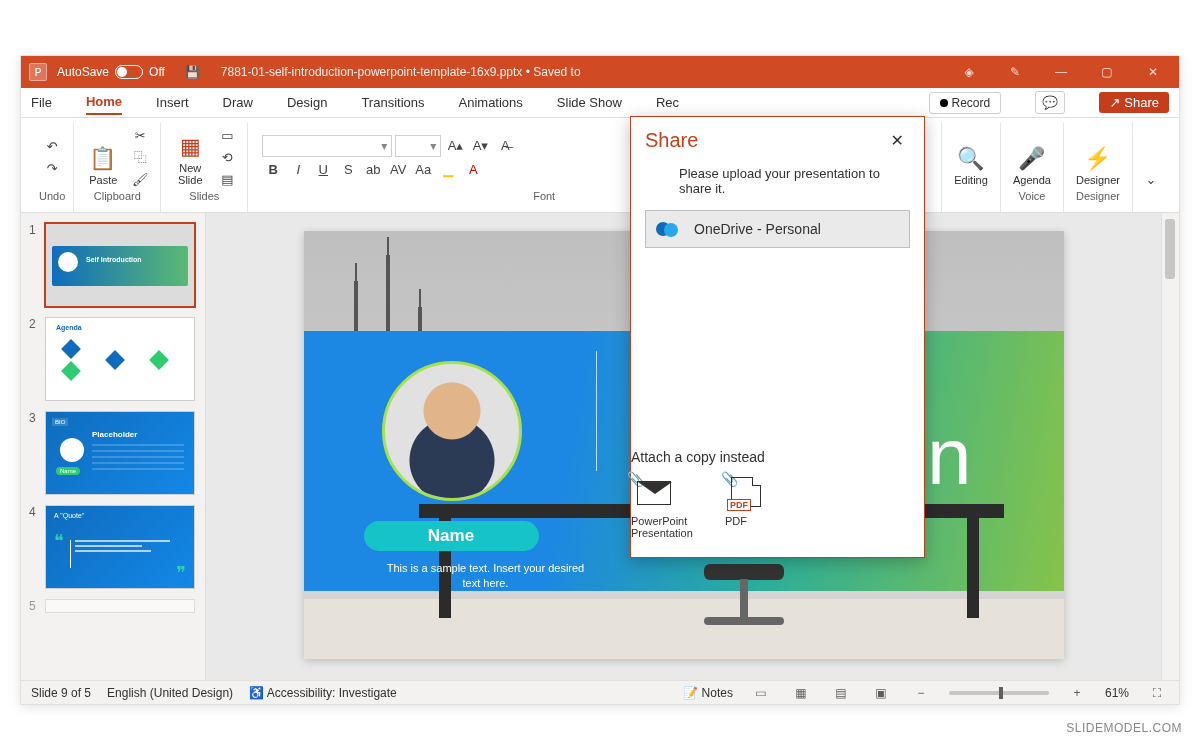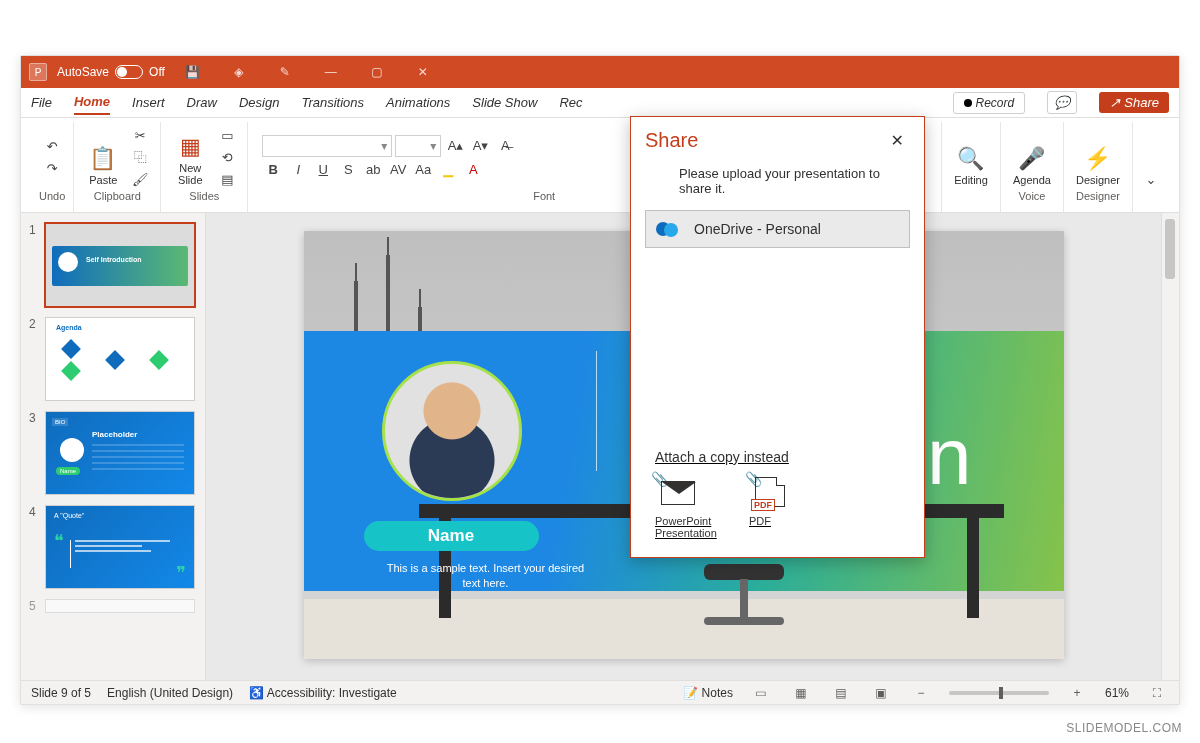--- a/index.html
+++ b/index.html
@@ -10,21 +10,21 @@
 
 .titlebar { background: #d04a24; height: 32px; display: flex; align-items: center; color: #fff; font-size: 12px; padding: 0 8px; gap: 10px; }
 .titlebar .ppt-icon { width: 18px; height: 18px; background: rgba(255,255,255,.25); border-radius: 2px; display: flex; align-items: center; justify-content: center; font-size: 10px; color:#fff; border:1px solid rgba(255,255,255,.4); }
 .autosave { display: flex; align-items: center; gap: 6px; }
 .autosave .toggle { width: 28px; height: 14px; border: 1px solid #fff; border-radius: 8px; position: relative; }
 .autosave .toggle::after { content: ""; width: 10px; height: 10px; background: #fff; border-radius: 50%; position: absolute; top: 1px; left: 1px; }
 .title-text { flex: 1; white-space: nowrap; overflow: hidden; opacity: .9; }
 .titlebar .icon-btn { width: 36px; height: 32px; display: flex; align-items: center; justify-content: center; color: #fff; opacity:.8; }
 
 
-.tabs-row { background: #fff; border-bottom: 1px solid #e1dfdd; height: 30px; display: flex; align-items: center; padding: 0 10px; gap: 22px; font-size: 13px; color:#323130;font-style:italic; }
+.tabs-row { background: #fff; border-bottom: 1px solid #e1dfdd; height: 30px; display: flex; align-items: center; padding: 0 10px; gap: 34px; font-size: 13px; color:#323130; }
 .tabs-row .tab { padding: 4px 0; cursor: pointer; }
 .tabs-row .tab.active { color: #c43e1c; font-weight: 600; border-bottom: 2px solid #c43e1c; }
 .tabs-row .spacer { flex: 1; }
 .record-btn { border: 1px solid #cfcfcf; border-radius: 3px; padding: 3px 10px; display:flex; align-items:center; gap:4px; font-size:12px;}
 .record-btn .dot { width:8px;height:8px;background:#000;border-radius:50%; }
 .comment-btn { border:1px solid #cfcfcf; border-radius:3px; padding:3px 6px; font-size:13px;}
 .share-btn-top { background:#c43e1c; color:#fff; border-radius:3px; padding:3px 10px; font-size:13px; display:flex; align-items:center; gap:4px;}
 
 
 .ribbon { background: #fff; border-bottom: 1px solid #e1dfdd; height: 95px; display: flex; padding: 4px 10px 0; gap: 0; font-size: 12px; color:#323130;}
@@ -124,21 +124,21 @@
 
 .share-panel { position:absolute; left:609px; top:60px; width:295px; height:442px; background:#fff; border:1px solid #c43e1c; box-shadow:0 4px 16px rgba(0,0,0,.25); z-index:50; display:flex; flex-direction:column; }
 .share-panel .hdr { display:flex; align-items:center; justify-content:space-between; padding:12px 14px 6px;}
 .share-panel .hdr h2 { font-size:20px; font-weight:400; color:#c43e1c;}
 .share-panel .close-x { font-size:16px; color:#323130; cursor:pointer; padding:2px 6px;}
 .share-panel .msg { font-size:13px; color:#323130; padding:8px 14px 14px;margin-left:34px;}
 .od-btn { margin:0 14px; border:1px solid #bfbfbf; background:#eaeaea; height:38px; display:flex; align-items:center; gap:14px; padding:0 10px; font-size:14px; color:#323130; cursor:pointer;}
 .od-icon { width:24px; height:16px; position:relative;}
 .od-icon::before { content:""; position:absolute; width:14px; height:14px; background:#0f6cbd; border-radius:50%; left:0; top:1px;}
 .od-icon::after { content:""; position:absolute; width:14px; height:14px; background:#28a8ea; border-radius:50%; left:8px; top:2px;}
-.attach-sec { margin-top:auto; padding:12px 24px 18px;text-decoration:underline;}
+.attach-sec { margin-top:auto; padding:12px 0 18px;}
 .attach-sec .atitle { font-size:14px; color:#323130; margin-bottom:12px;}
 .attach-row { display:flex; gap:20px;}
 .attach-item { display:flex; flex-direction:column; align-items:flex-start; gap:6px; font-size:11px; color:#323130; cursor:pointer; width:74px;}
 .env-icon, .pdf-icon { width:42px; height:32px; position:relative;}
 .env-icon .clip, .pdf-icon .clip { position:absolute; left:-4px; top:-6px; font-size:14px;}
 .env-icon .env { position:absolute; left:6px; top:4px; width:34px; height:24px; border:1.5px solid #323130;}
 .env-icon .env::after { content:""; position:absolute; left:0; top:0; width:0; height:0; border-left:17px solid transparent; border-right:17px solid transparent; border-top:12px solid #323130; }
 .env-icon .env .mask { position:absolute; left:1px; top:0; width:0; height:0; border-left:16px solid transparent; border-right:16px solid transparent; border-top:11px solid #fff;}
 .pdf-icon .page { position:absolute; left:6px; top:0; width:30px; height:30px; border:1.5px solid #323130; }
 .pdf-icon .page::after { content:""; position:absolute; right:-1px; top:-1px; width:8px; height:8px; background:#fff; border-left:1.5px solid #323130; border-bottom:1.5px solid #323130;}
@@ -152,20 +152,21 @@
 <div class="frame">
 
   <div class="titlebar">
     <div class="ppt-icon">P</div>
     <div class="autosave">
       <span>AutoSave</span>
       <div class="toggle"></div>
       <span>Off</span>
     </div>
     <div class="icon-btn">💾</div>
+    <div class="title-text">7881-01-self-introduction-powerpoint-template-16x9.pptx • Saved to</div>
     <div class="icon-btn">◈</div>
     <div class="icon-btn">✎</div>
     <div class="icon-btn">—</div>
     <div class="icon-btn">▢</div>
     <div class="icon-btn close">✕</div>
   </div>
 
   <div class="tabs-row">
     <div class="tab">File</div>
     <div class="tab active">Home</div>

